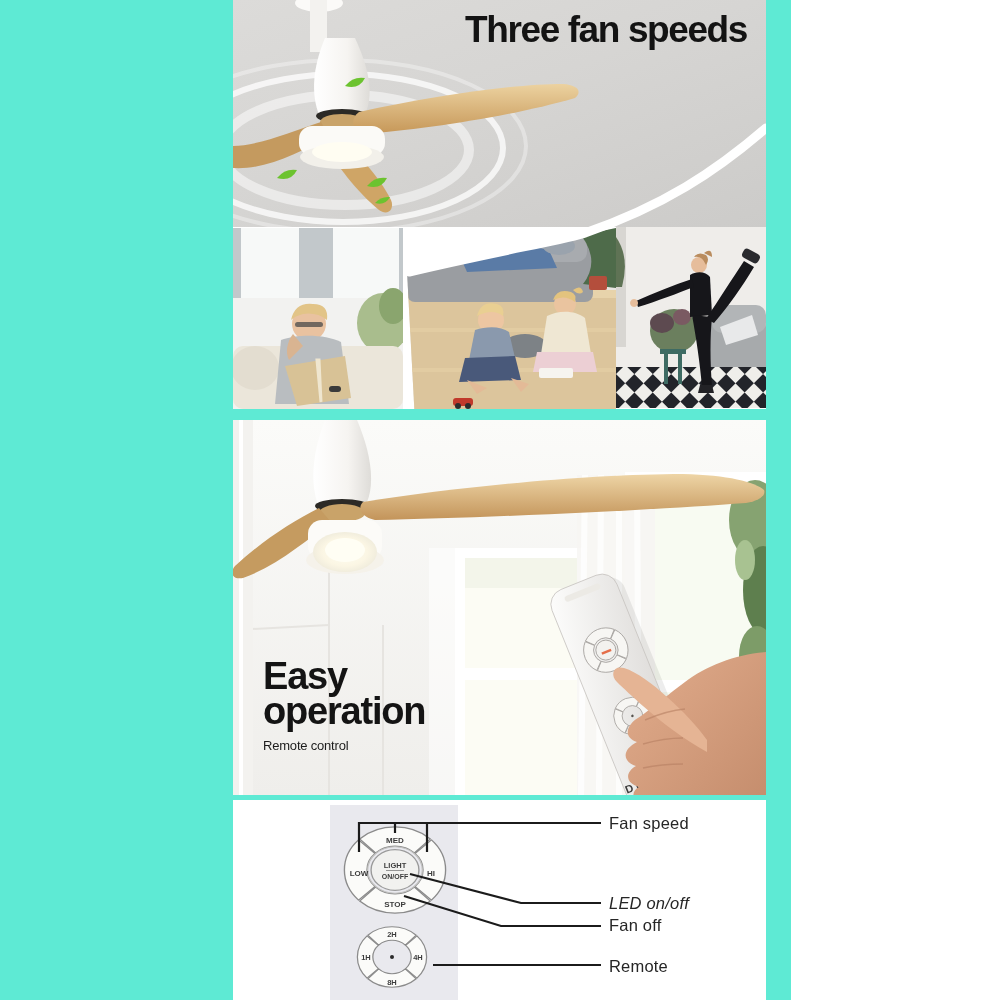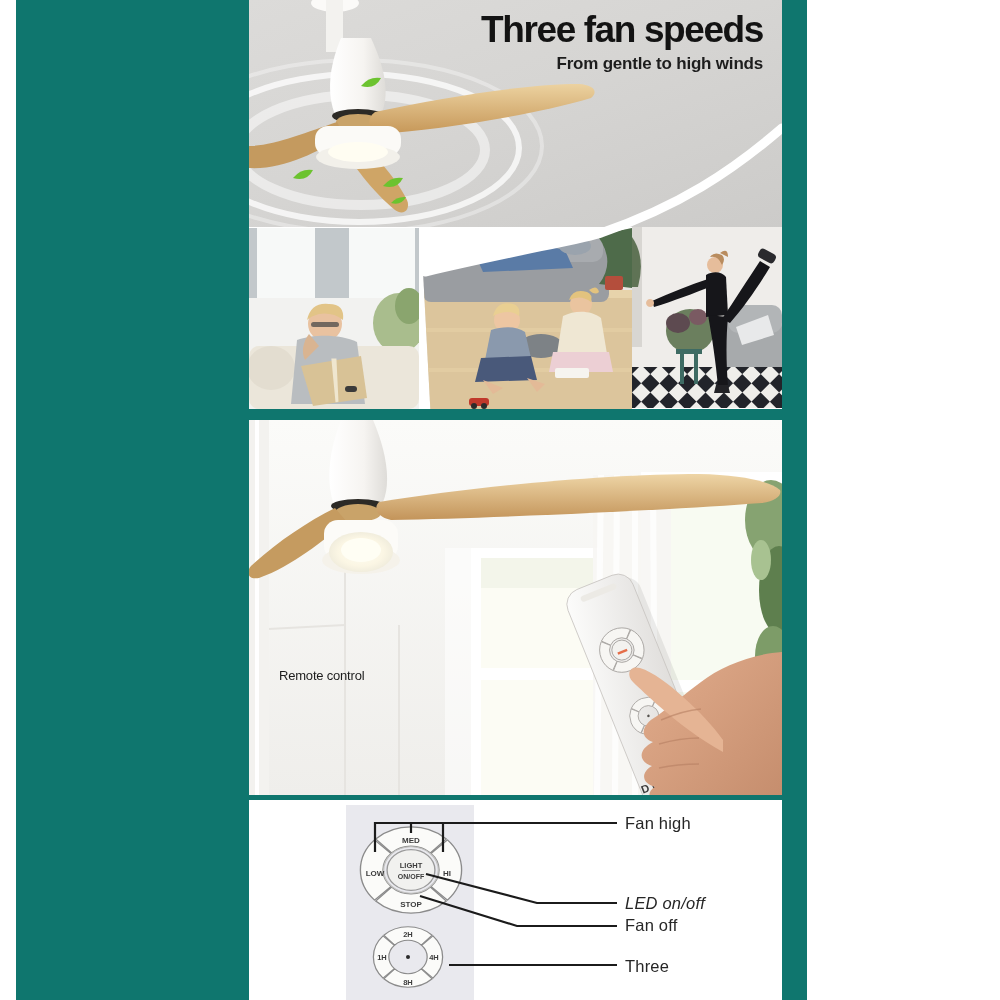--- a/index.html
+++ b/index.html
@@ -1,17 +1,17 @@
 <!DOCTYPE html>
 <html><head>
 <meta charset="utf-8">
 <style>
   html,body{margin:0;padding:0;background:#ffffff;}
-  .canvas{position:relative;width:791px;height:1000px;background:#0f766e;overflow:hidden;
-          font-family:"Liberation Sans","DejaVu Sans",sans-serif;margin-left:16px;}
+  .canvas{position:relative;width:791px;height:1000px;background:#5eead4;overflow:hidden;
+          font-family:"Liberation Sans","DejaVu Sans",sans-serif;}
   .artboard{position:absolute;left:233px;top:0;width:533px;height:1000px;}
 
   
   .hero{position:absolute;left:0;top:0;width:533px;height:229px;
         background:linear-gradient(160deg,#dcdbd9 0%,#d6d5d3 45%,#cccbc9 100%);overflow:hidden;}
   .hero-text{position:absolute;top:11px;right:19px;text-align:right;z-index:3;}
   .hero-title{margin:0;font-size:37px;font-weight:bold;letter-spacing:-1.4px;color:#131313;line-height:38px;}
   .hero-sub{margin:5px 0 0;font-size:17px;font-weight:bold;letter-spacing:-0.2px;color:#1d1d1d;}
   .swoosh{position:absolute;left:0;top:0;width:533px;height:420px;z-index:2;pointer-events:none;}
 
@@ -87,21 +87,20 @@
 
       <g fill="#6cc32f">
         <path d="M 112,86 Q 120,76 132,78 Q 126,90 112,86 Z"></path>
         <path d="M 44,178 Q 52,168 64,170 Q 58,182 44,178 Z"></path>
         <path d="M 134,186 Q 142,176 154,178 Q 148,190 134,186 Z"></path>
         <path d="M 142,203 Q 148,196 157,197 Q 152,206 142,203 Z"></path>
       </g>
     </svg>
     <div class="hero-text">
       <h1 class="hero-title">Three fan speeds</h1>
-      <p class="hero-sub">From gentle to high winds</p>
     </div>
   </div>
 
   <svg class="swoosh" viewBox="0 0 533 420">
     <path d="M 176,272 C 260,252 340,238 352,233 C 430,206 482,172 533,128" fill="none" stroke="#ffffff" stroke-width="9" stroke-linecap="round"></path>
   </svg>
 
   <div class="gallery">
 
     <div class="photo ph-left">
@@ -321,20 +320,22 @@
         <g stroke="#b67f62" stroke-width="1.6" opacity="0.6" fill="none">
           <path d="M 412,300 C 426,294 440,290 452,289"></path>
           <path d="M 410,324 C 424,320 438,318 450,318"></path>
           <path d="M 410,348 C 424,345 438,344 450,344"></path>
         </g>
       </g>
     </svg>
   </div>
 
   <div class="easy">
+    <h2><span>Easy</span><br>
+        <span>operation</span></h2>
     <p>Remote control</p>
   </div>
 
   <div class="diagram">
     <div class="panel"></div>
 
     <svg style="position:absolute;left:82px;top:-10px;" width="160" height="160" viewBox="-80 -80 160 160" class="cluster">
       <defs>
         <path id="petal44" d="M -31,-32 A 45 45 0 0 1 31,-32 L 17,-17.5 A 24 24 0 0 0 -17,-17.5 Z"></path>
       </defs>
@@ -372,20 +373,20 @@
     <svg class="callouts" viewBox="0 0 533 200">
       <g fill="none" stroke="#1b1b1b" stroke-width="2.2">
         <path d="M 126,52 L 126,23 L 368,23"></path>
         <path d="M 162,33 L 162,23"></path>
         <path d="M 194,52 L 194,23"></path>
         <path d="M 177,74 L 288,103 L 368,103"></path>
         <path d="M 171,96 L 268,126 L 368,126"></path>
         <path d="M 200,165 L 368,165"></path>
       </g>
     </svg>
-    <div class="callout-label cl-1">Fan high</div>
+    <div class="callout-label cl-1">Fan speed</div>
     <div class="callout-label cl-2">LED on/off</div>
     <div class="callout-label cl-3">Fan off</div>
-    <div class="callout-label cl-4">Three</div>
+    <div class="callout-label cl-4">Remote</div>
   </div>
 
  </div>
 </div>
 
 </body></html>

